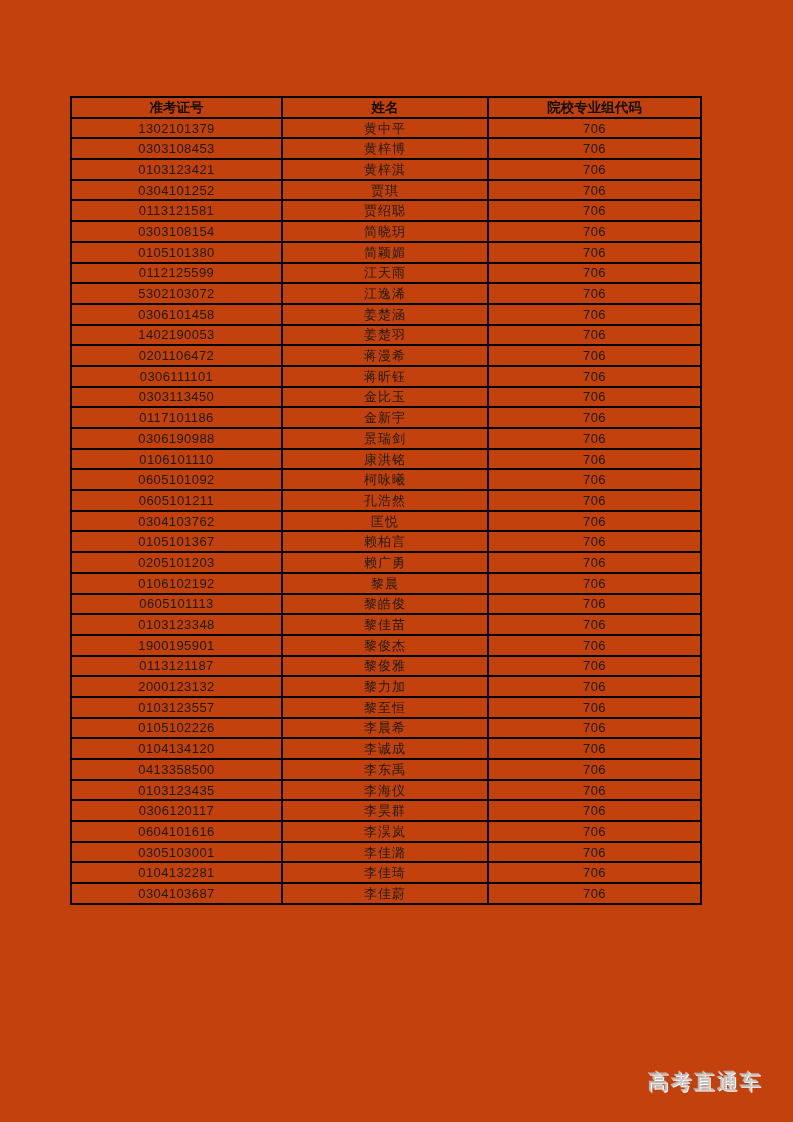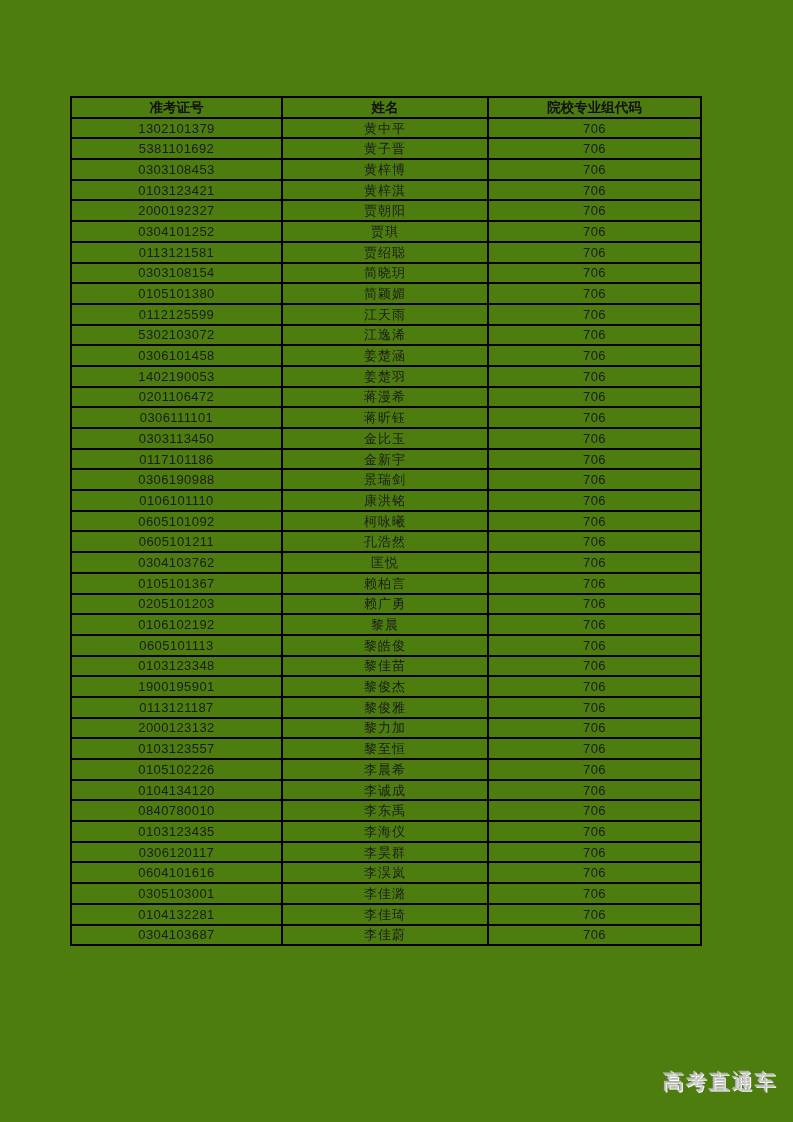--- a/index.html
+++ b/index.html
@@ -4,21 +4,21 @@
 <style>
   html, body {
     margin: 0;
     padding: 0;
     background: #ffffff;
   }
   .sheet {
     position: relative;
     width: 793px;
     height: 1122px;
-    background: #4d7c0f;
+    background: #c2410c;
     overflow: hidden;
     font-family: "Liberation Sans", sans-serif;
   }
   table.roster {
     position: absolute;
     left: 70px;
     top: 96px;
     width: 630px;
     border-collapse: collapse;
     table-layout: fixed;
@@ -52,21 +52,21 @@
   td.cname {
     font-family: Liberation Serif, serif;
     font-size: 13px;
     color: #1a1a1a;
     letter-spacing: 1px;
     border-radius: 9px;
   }
   .watermark {
     position: absolute;
     top: 1068px;
-    right: 15px;
+    right: 30px;
     font-size: 21px;
     letter-spacing: 2px;
     font-family: "DejaVu Sans", "Liberation Sans", sans-serif;
     color: #c9c9c9;
     text-shadow: 1px 1px 0 #ffffff, -1px -1px 0 #b2b2b2;
     user-select: none;
     text-align: center;
   }
 </style>
 </head>
@@ -87,43 +87,33 @@
         <th>院校专业组代码</th>
       </tr>
     </thead>
     <tbody>
   <tr>
     <td class="num">1302101379</td>
     <td class="cname">黄中平</td>
     <td class="num">706</td>
   </tr>
 
-  <tr>
-    <td class="num">5381101692</td>
-    <td class="cname">黄子晋</td>
-    <td class="num">706</td>
-  </tr>
 
   <tr>
     <td class="num">0303108453</td>
     <td class="cname">黄梓博</td>
     <td class="num">706</td>
   </tr>
 
   <tr>
     <td class="num">0103123421</td>
     <td class="cname">黄梓淇</td>
     <td class="num">706</td>
   </tr>
 
-  <tr>
-    <td class="num">2000192327</td>
-    <td class="cname">贾朝阳</td>
-    <td class="num">706</td>
-  </tr>
 
   <tr>
     <td class="num">0304101252</td>
     <td class="cname">贾琪</td>
     <td class="num">706</td>
   </tr>
 
   <tr>
     <td class="num">0113121581</td>
     <td class="cname">贾绍聪</td>
@@ -282,21 +272,21 @@
     <td class="num">706</td>
   </tr>
 
   <tr>
     <td class="num">0104134120</td>
     <td class="cname">李诚成</td>
     <td class="num">706</td>
   </tr>
 
   <tr>
-    <td class="num">0840780010</td>
+    <td class="num">0413358500</td>
     <td class="cname">李东禹</td>
     <td class="num">706</td>
   </tr>
 
 
   <tr>
     <td class="num">0103123435</td>
     <td class="cname">李海仪</td>
     <td class="num">706</td>
   </tr>

